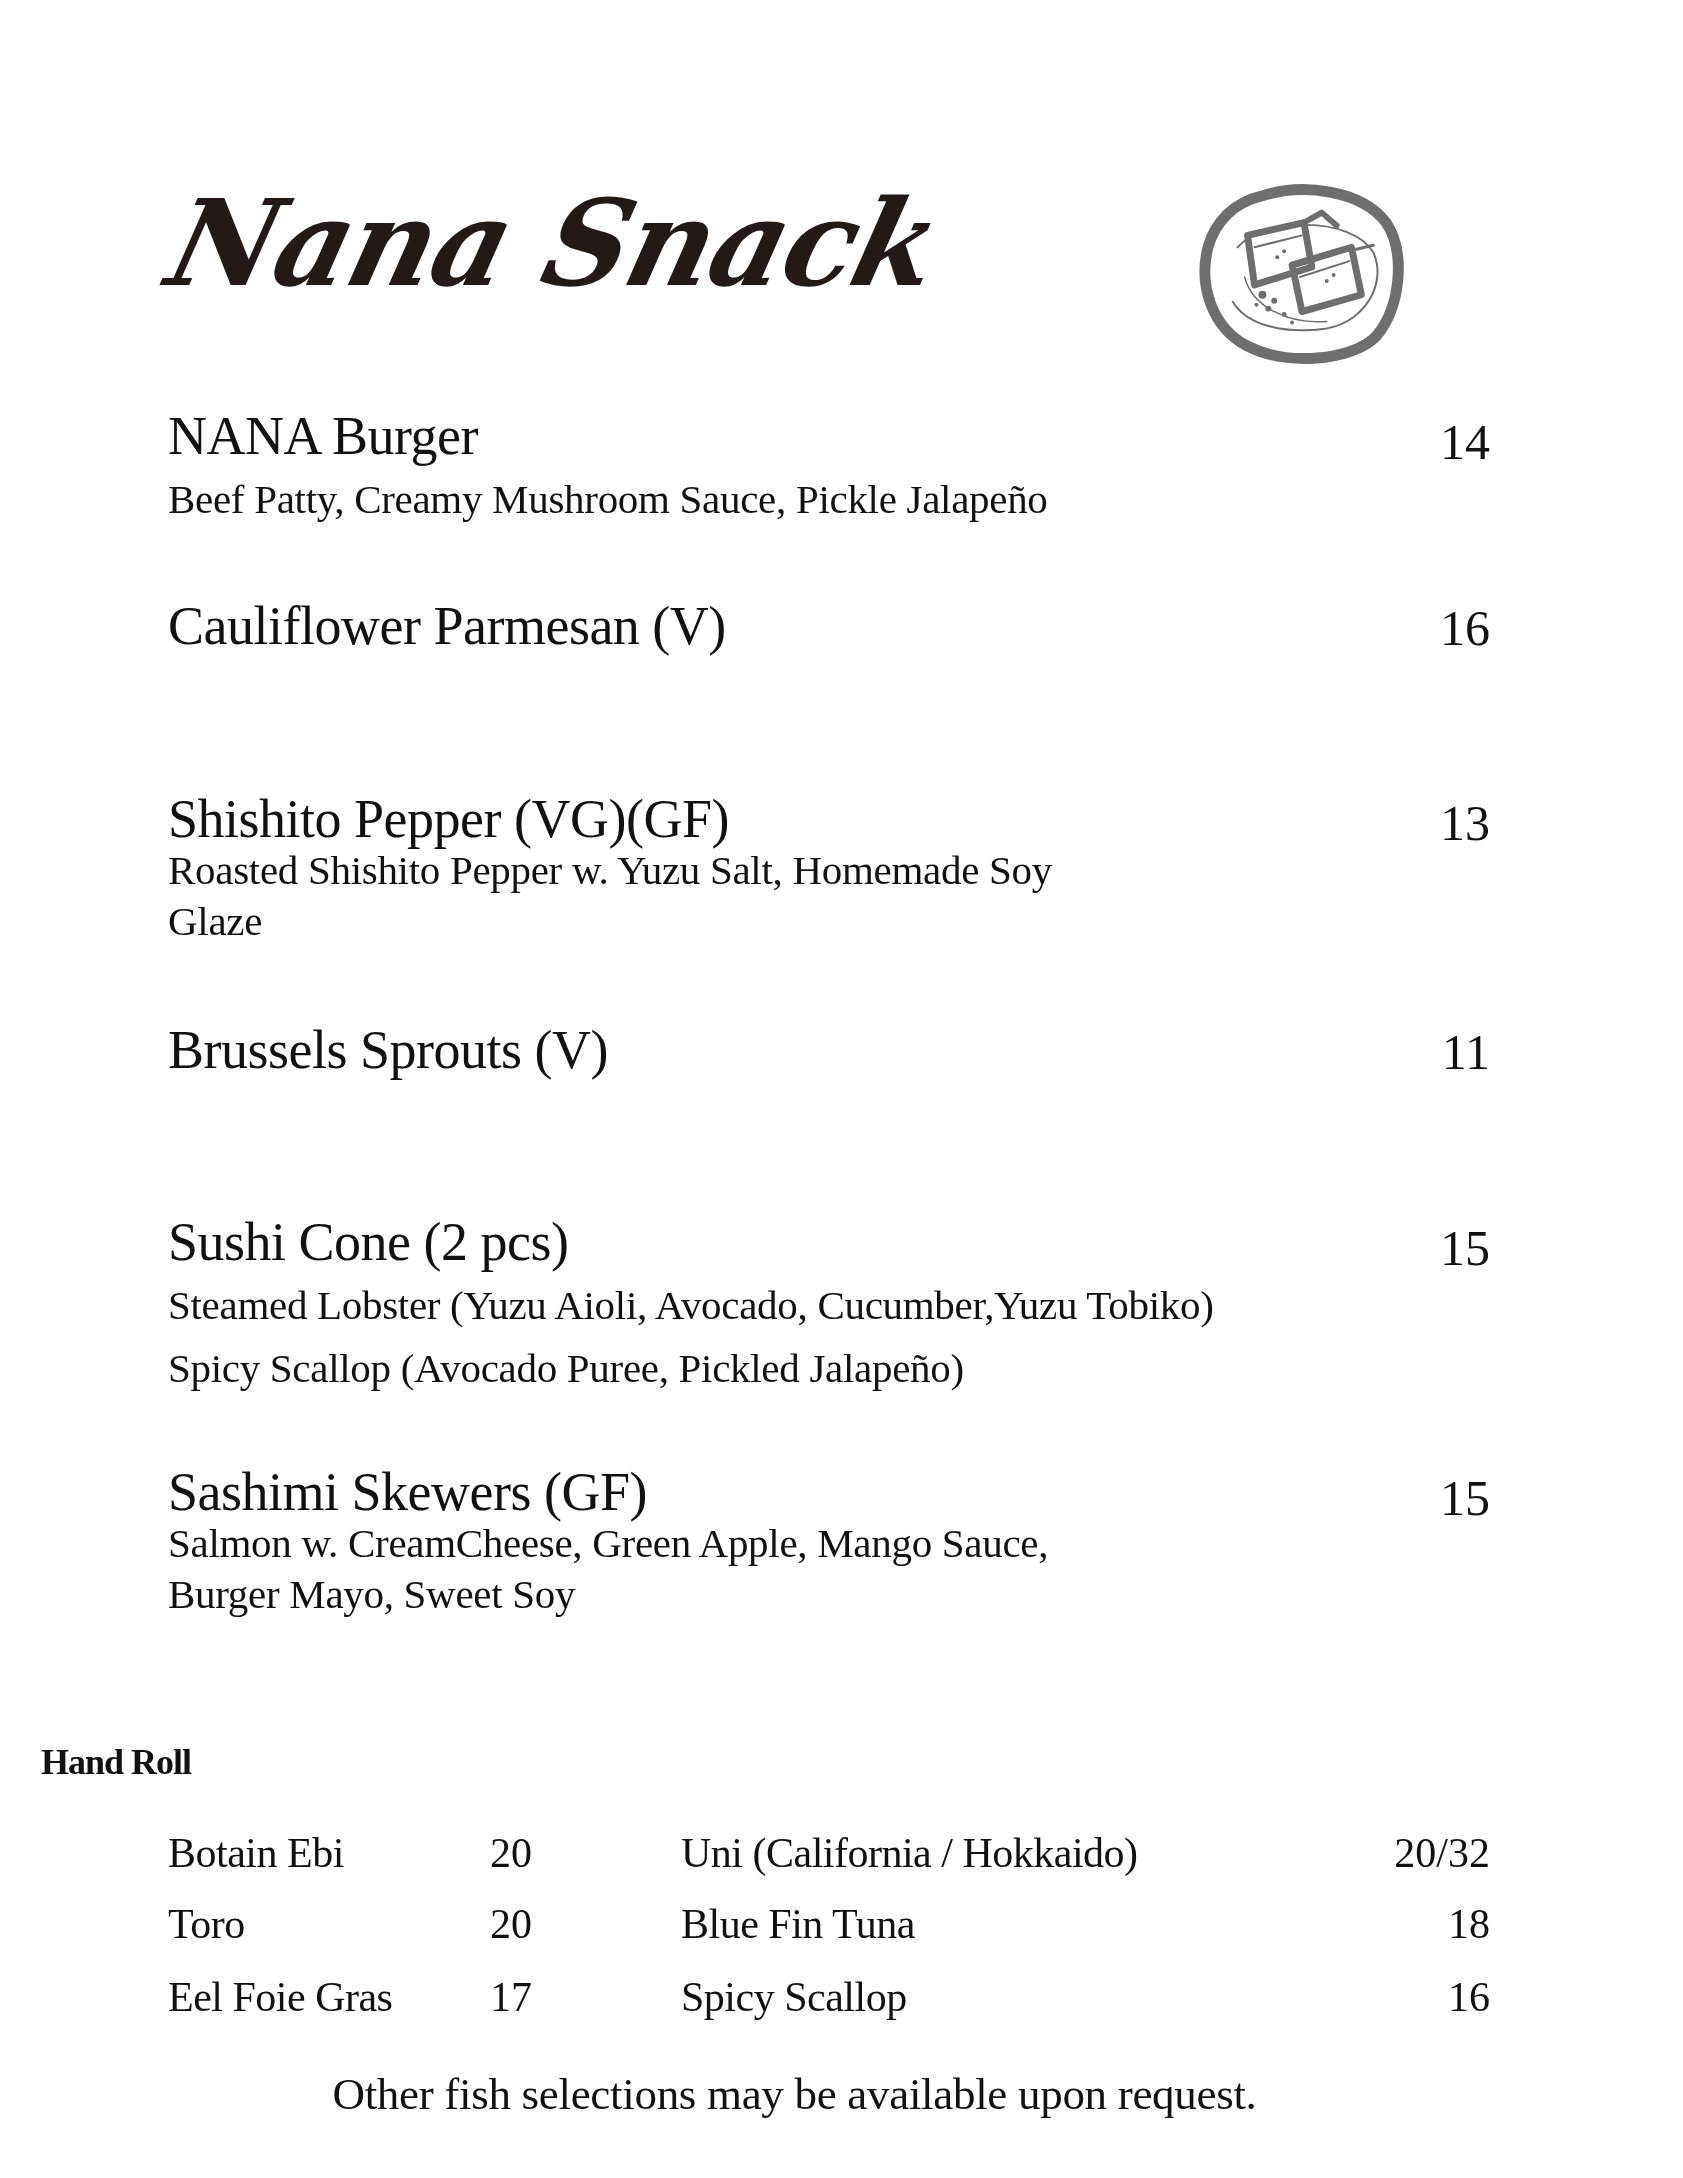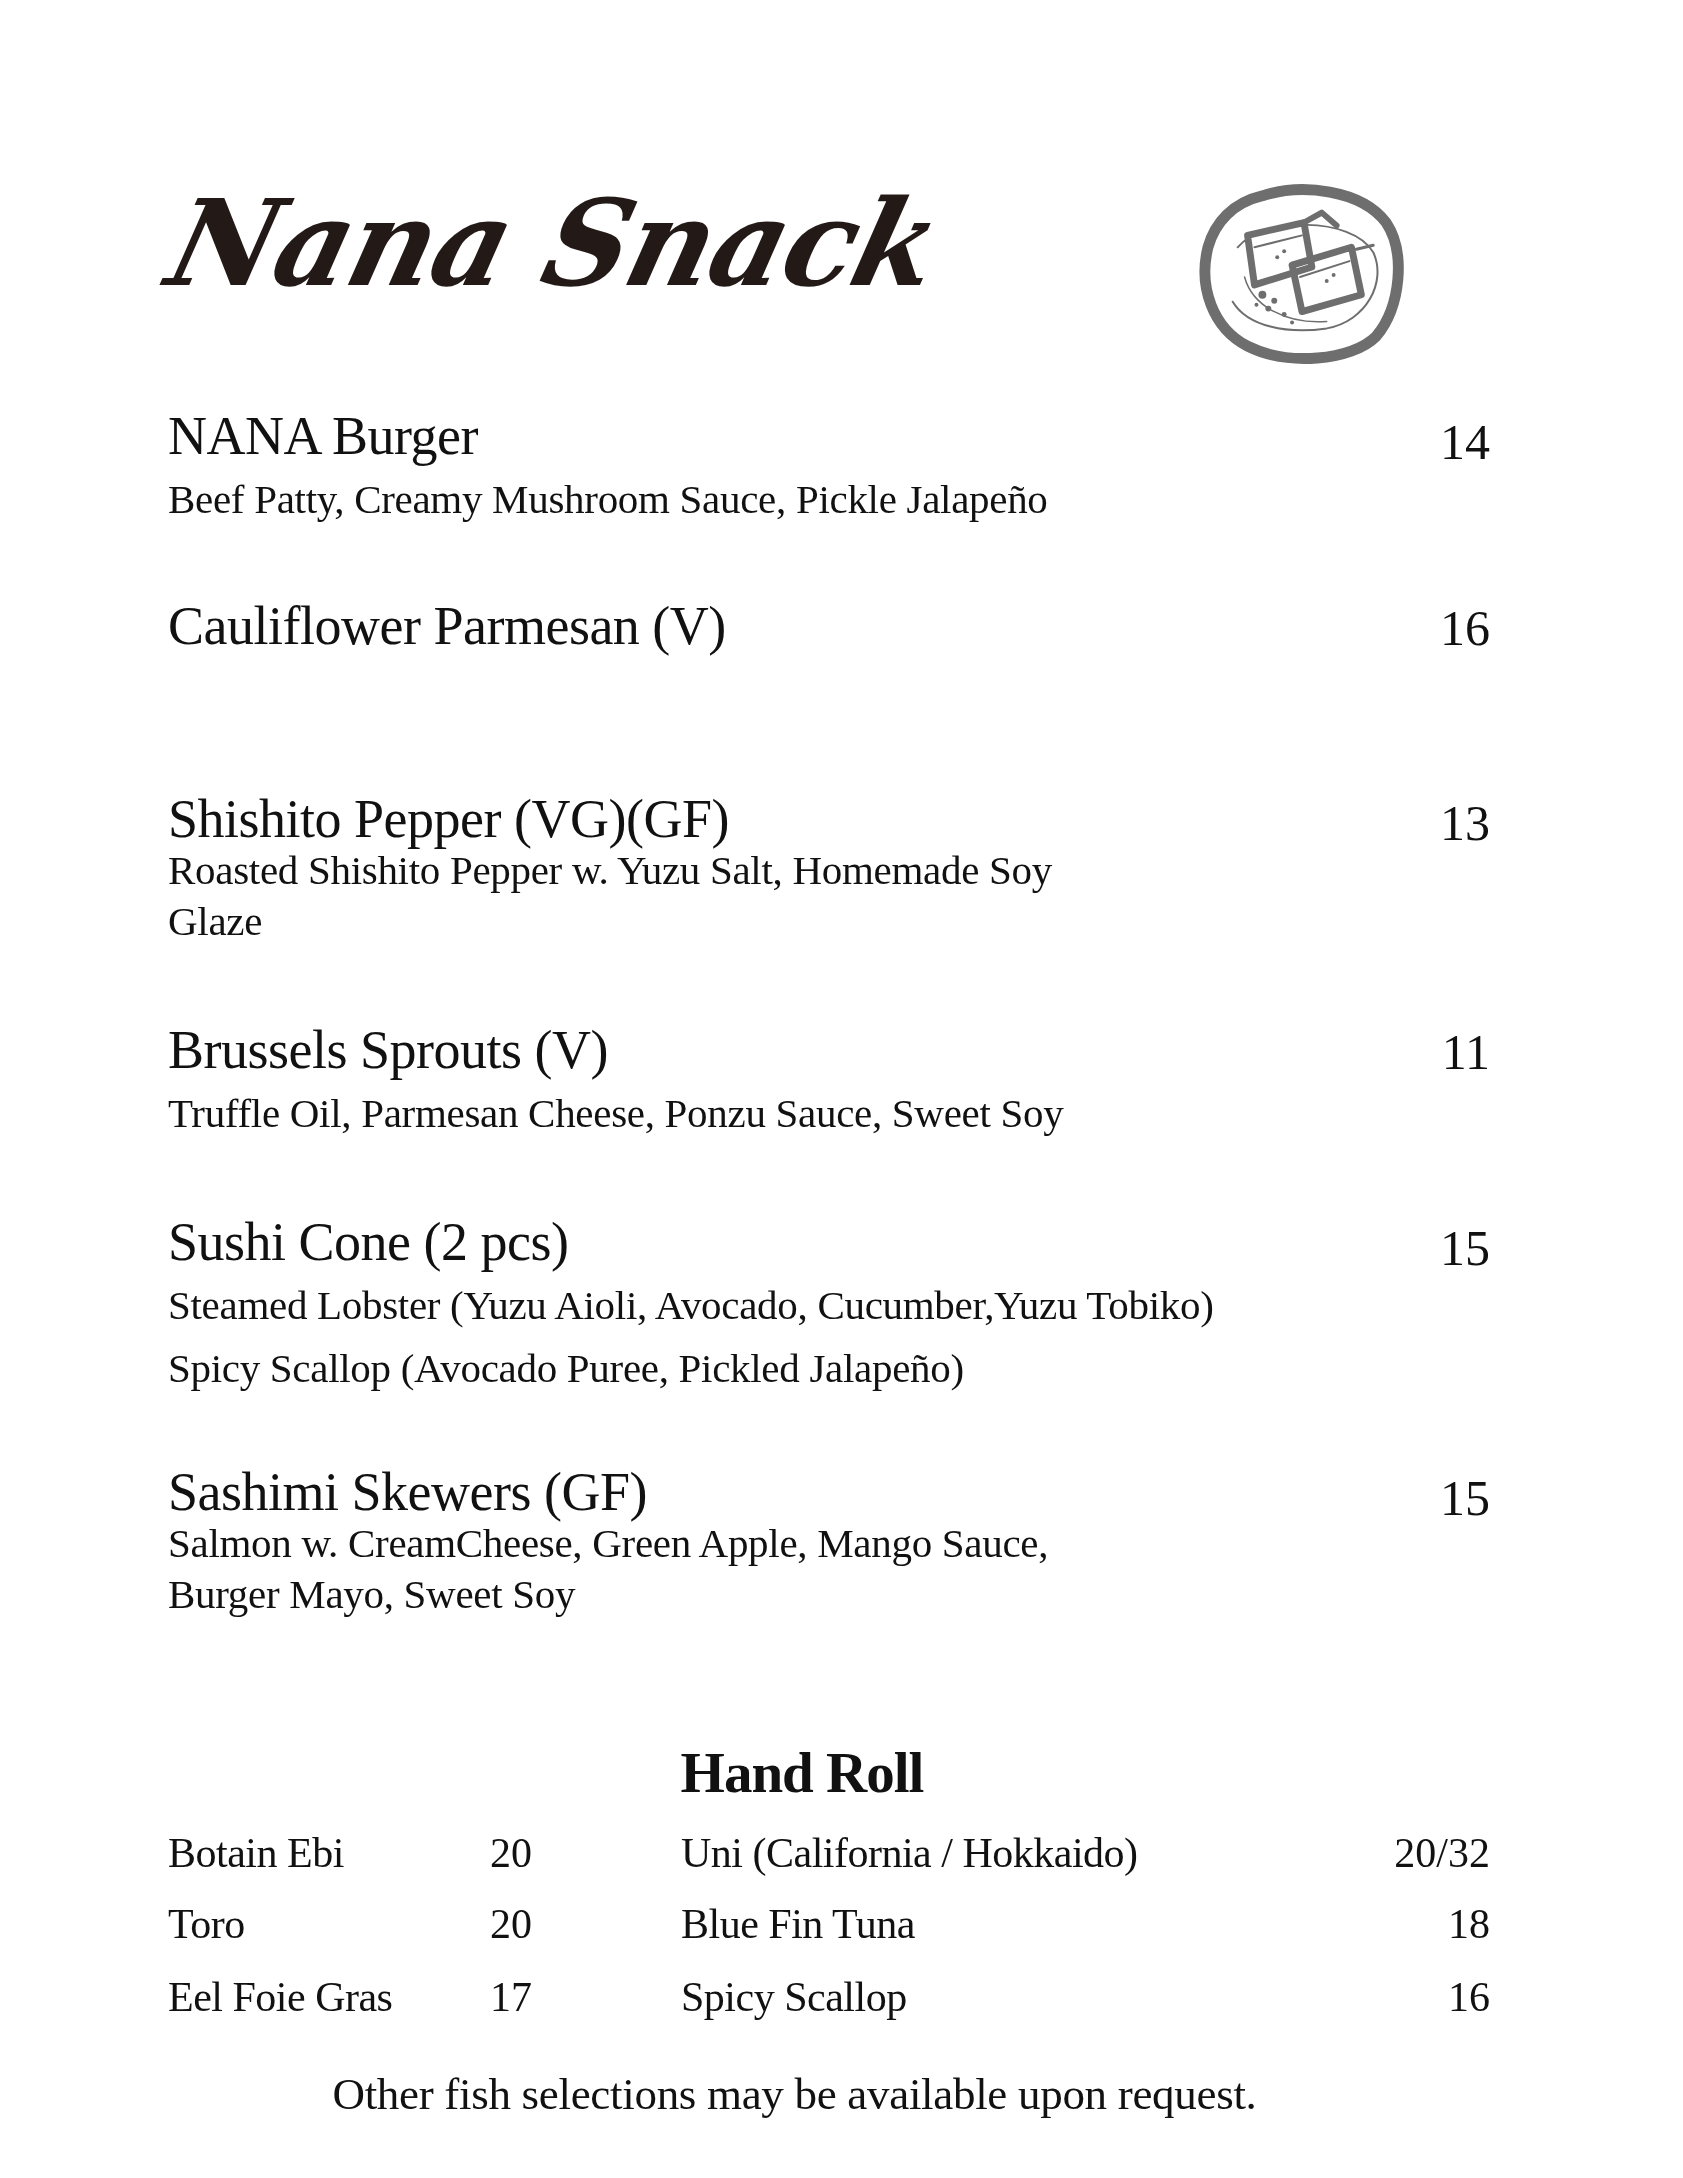--- a/index.html
+++ b/index.html
@@ -16,22 +16,22 @@
     transform-origin: left bottom;
     white-space: nowrap;
   }
   .plate { position: absolute; left: 1193px; top: 178px; width: 213px; height: 188px; }
 
   .item { position: absolute; left: 168px; width: 1322px; }
   .item-name { font-size: 54px; line-height: 1; white-space: nowrap; letter-spacing: -0.5px; }
   .item-price { position: absolute; right: 0; font-size: 50px; line-height: 1; text-align: right; }
   .item-desc { font-size: 41px; line-height: 1; white-space: nowrap; letter-spacing: -0.3px; }
 
-  .section-title { position: absolute; left: 0; width: 1604px; text-align: center; top: 1744px;
-    font-size: 57px; font-weight: bold; line-height: 1; letter-spacing: -1px; }
+  .section-title { position: absolute; left: 0; width: 1604px; top: 1744px;
+    font-size: 36px; font-weight: bold; line-height: 1; letter-spacing: -1px; padding-left: 41px; }
 
   .hr-row { position: absolute; left: 168px; width: 1322px; height: 59px; font-size: 42px; line-height: 1; }
   .hr-name-l { position: absolute; left: 0; white-space: nowrap; letter-spacing: -0.5px; }
   .hr-price-l { position: absolute; left: 322px; white-space: nowrap; }
   .hr-name-r { position: absolute; left: 513px; white-space: nowrap; letter-spacing: -0.5px; }
   .hr-price-r { position: absolute; right: 0; white-space: nowrap; text-align: right; }
 
   .footnote { position: absolute; left: 0; width: 1589px; text-align: center; top: 2072px;
     font-size: 45px; line-height: 1; letter-spacing: -0.3px; white-space: nowrap; }
 </style>
@@ -82,21 +82,20 @@
   <div class="item" style="top:792px;">
     <div class="item-name">Shishito Pepper (VG)(GF)</div>
     <div class="item-price" style="top:6px;">13</div>
     <div class="item-desc" style="margin-top:4px;">Roasted Shishito Pepper w. Yuzu Salt, Homemade Soy</div>
     <div class="item-desc" style="margin-top:10px;">Glaze</div>
   </div>
 
   <div class="item" style="top:1023px;">
     <div class="item-name">Brussels Sprouts (V)</div>
     <div class="item-price" style="top:4px;">11</div>
-    <div class="item-desc" style="margin-top:16px;">Truffle Oil, Parmesan Cheese, Ponzu Sauce, Sweet Soy</div>
   </div>
 
   <div class="item" style="top:1215px;">
     <div class="item-name">Sushi Cone (2 pcs)</div>
     <div class="item-price" style="top:8px;">15</div>
     <div class="item-desc" style="margin-top:16px;">Steamed Lobster (Yuzu Aioli, Avocado, Cucumber,Yuzu Tobiko)</div>
     <div class="item-desc" style="margin-top:22px;">Spicy Scallop (Avocado Puree, Pickled Jalapeño)</div>
   </div>
 
   <div class="item" style="top:1465px;">

